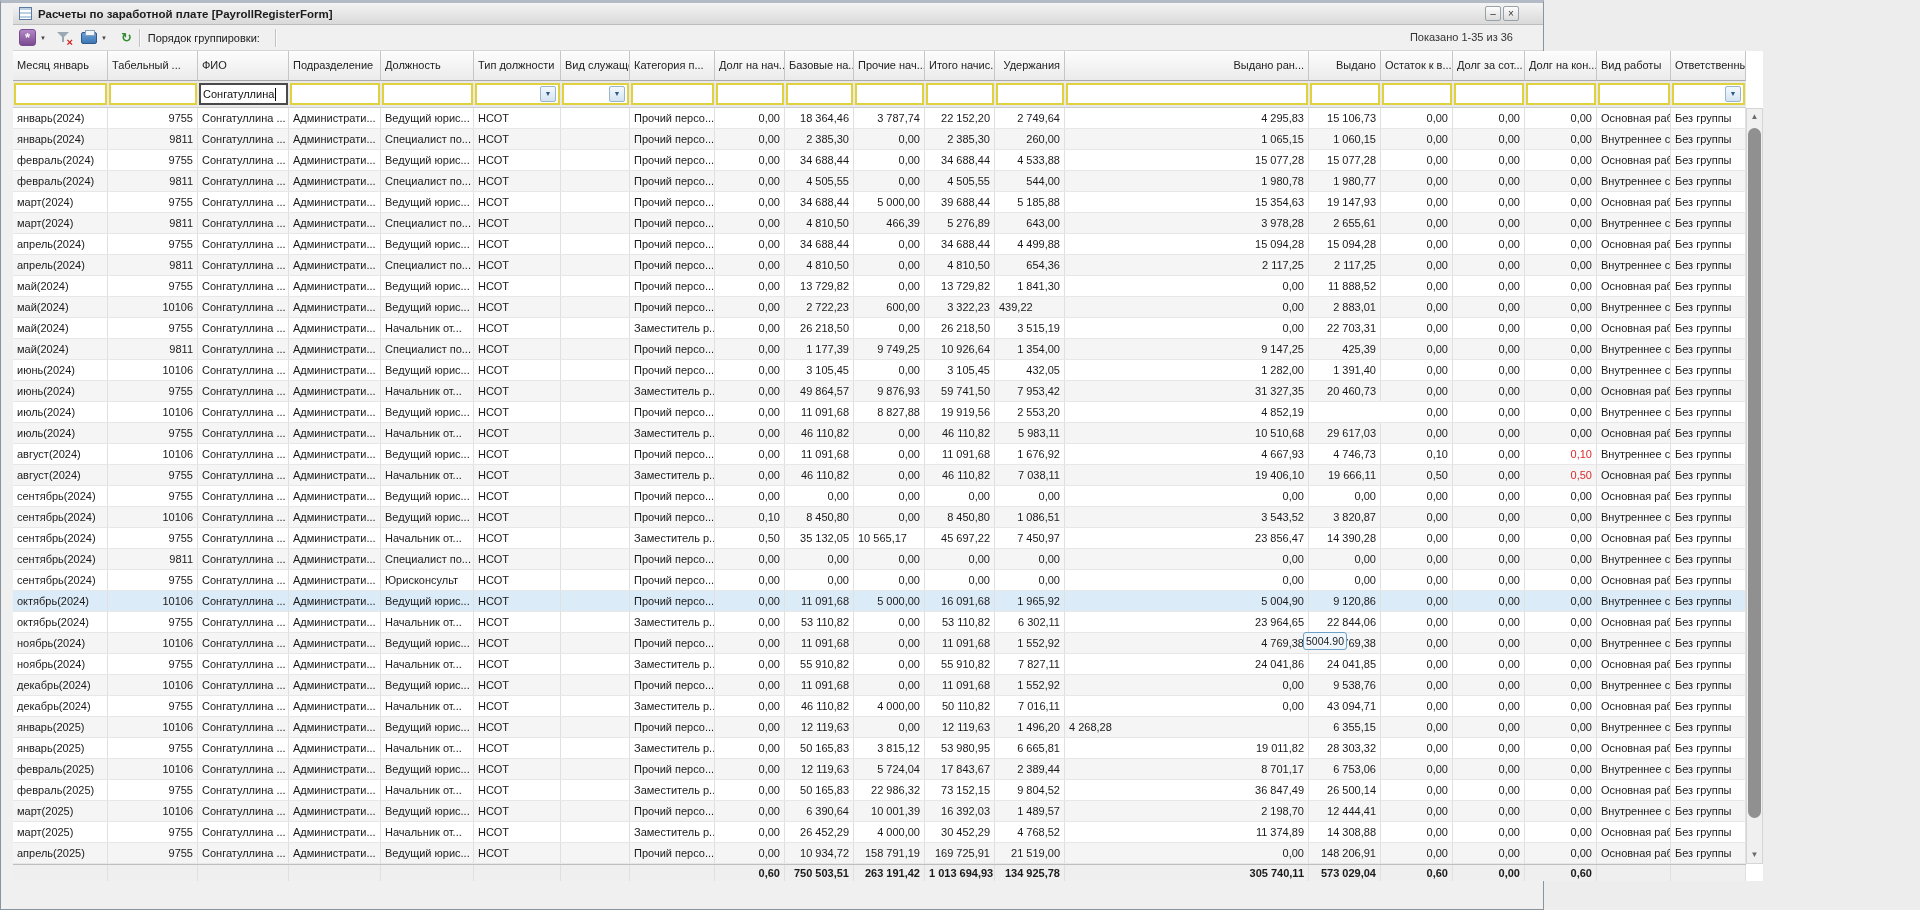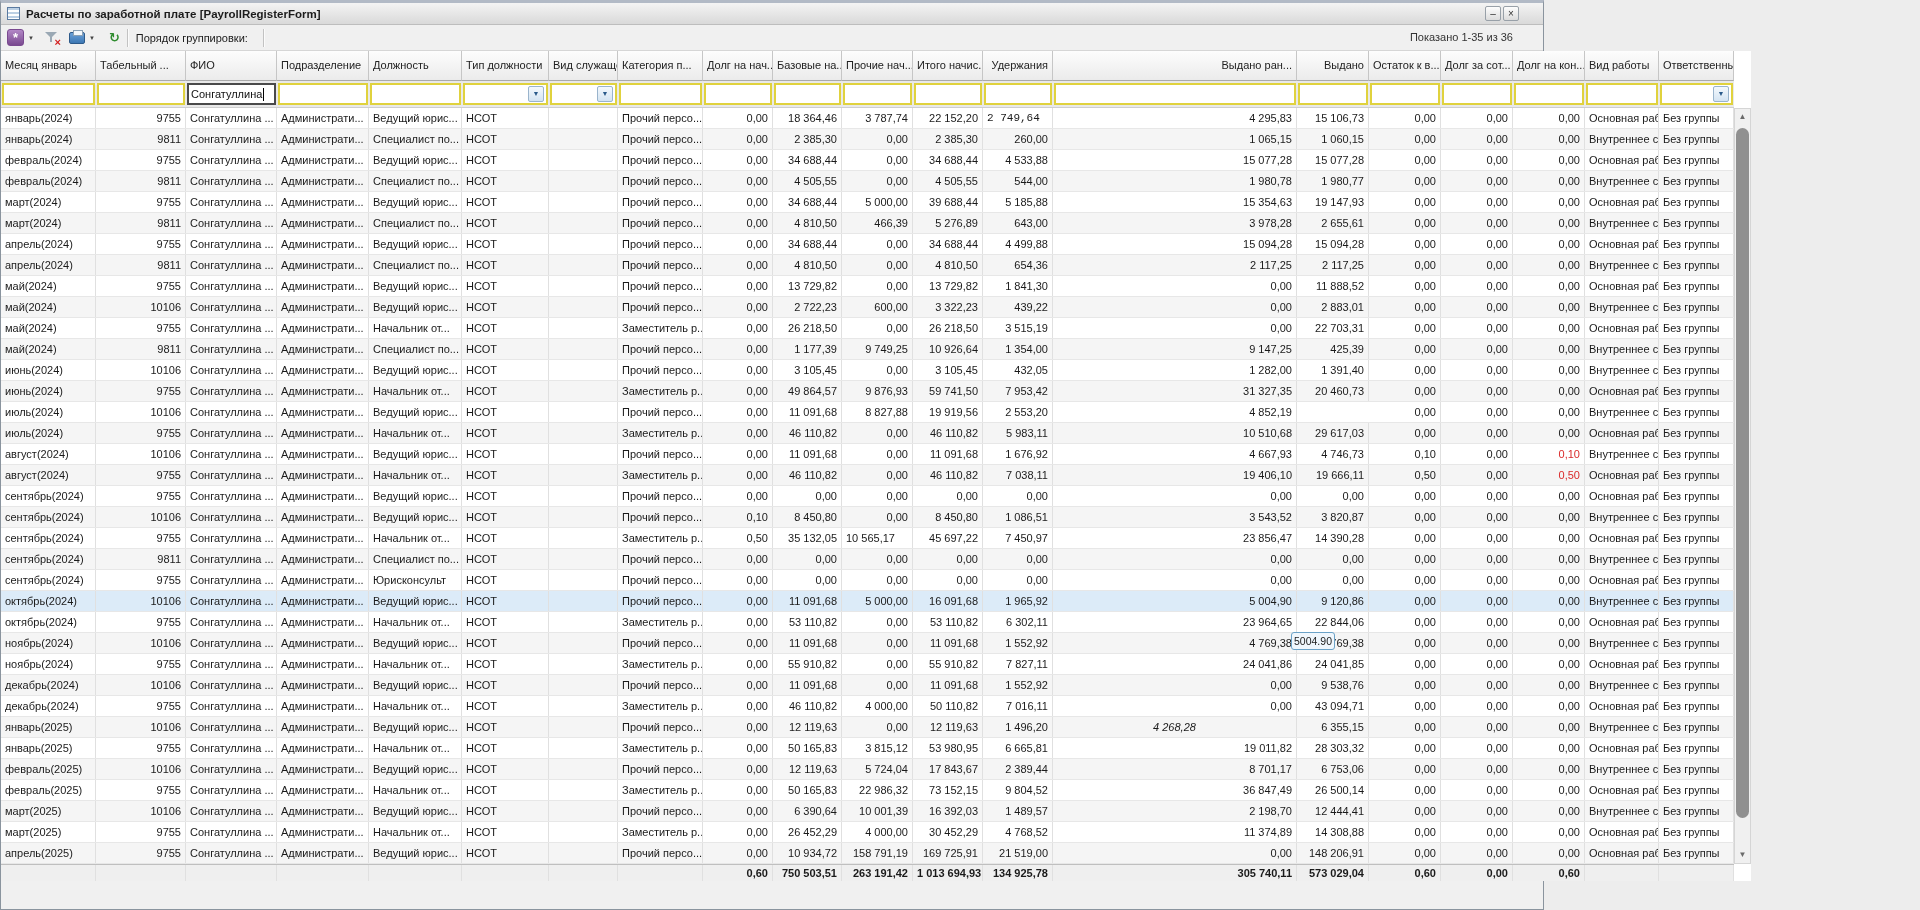--- a/index.html
+++ b/index.html
@@ -1,19 +1,19 @@
 <!DOCTYPE html>
 <html><head>
 <meta charset="utf-8">
 <style>
   * { margin:0; padding:0; box-sizing:border-box; }
   html,body { width:1920px; height:910px; overflow:hidden;
     font-family:"Liberation Sans","DejaVu Sans",sans-serif; background:#ededed; }
   .window { width:1544px; height:910px; border:1px solid #8a949e; background:#f0f0f0;
-    position:relative; border-top:3px solid #b2bac6; }
+    position:relative; border-top:3px solid #b2bac6;padding-left:12px; }
 
   
   .titlebar { height:22px; background:linear-gradient(#f4f4f4,#d9d9d9);
     border-bottom:1px solid #bdbdbd; display:flex; align-items:center; padding:0 6px; position:relative; }
   .title-ico { width:13px; height:13px; border:1px solid #5a7aa0; background:#fff; margin-right:6px;
     background-image:repeating-linear-gradient(#bcd0e4 0 2px, #ffffff 2px 4px); }
   .title-text { font-size:11.5px; font-weight:bold; color:#1c1c1c; }
   .winbtns { position:absolute; right:24px; top:3px; display:flex; gap:2px; }
   .winbtn { width:16px; height:15px; border:1px solid #98a0a8; border-radius:2px;
     background:linear-gradient(#fdfdfd,#dcdcdc); font-size:10px; line-height:13px; text-align:center; color:#333; }
@@ -232,21 +232,21 @@
           <div class="g-cell" style="width: 91px; text-align: left;">Сонгатуллина ...</div>
           <div class="g-cell" style="width: 92px; text-align: left;">Администрати...</div>
           <div class="g-cell" style="width: 93px; text-align: left;">Ведущий юрис...</div>
           <div class="g-cell" style="width: 87px; text-align: left;">НСОТ</div>
           <div class="g-cell" style="width: 69px; text-align: left;"></div>
           <div class="g-cell" style="width: 85px; text-align: left;">Прочий персо...</div>
           <div class="g-cell" style="width: 70px; text-align: right;">0,00</div>
           <div class="g-cell" style="width: 69px; text-align: right;">18 364,46</div>
           <div class="g-cell" style="width: 71px; text-align: right;">3 787,74</div>
           <div class="g-cell" style="width: 70px; text-align: right;">22 152,20</div>
-          <div class="g-cell" style="width: 70px; text-align: left; font-family: Liberation Mono, monospace;">2 749,64</div>
+          <div class="g-cell" style="width: 70px; text-align: right;">2 749,64</div>
           <div class="g-cell" style="width: 244px; text-align: right;">4 295,83</div>
           <div class="g-cell" style="width: 72px; text-align: right;">15 106,73</div>
           <div class="g-cell" style="width: 72px; text-align: right;">0,00</div>
           <div class="g-cell" style="width: 72px; text-align: right;">0,00</div>
           <div class="g-cell" style="width: 72px; text-align: right;">0,00</div>
           <div class="g-cell" style="width: 74px; text-align: left;">Основная раб...</div>
           <div class="g-cell" style="width: 75px; text-align: left;">Без группы</div>
         </div>
         <div class="g-row alt">
           <div class="g-cell" style="width: 95px; text-align: left;">январь(2024)</div>
@@ -430,21 +430,21 @@
           <div class="g-cell" style="width: 91px; text-align: left;">Сонгатуллина ...</div>
           <div class="g-cell" style="width: 92px; text-align: left;">Администрати...</div>
           <div class="g-cell" style="width: 93px; text-align: left;">Ведущий юрис...</div>
           <div class="g-cell" style="width: 87px; text-align: left;">НСОТ</div>
           <div class="g-cell" style="width: 69px; text-align: left;"></div>
           <div class="g-cell" style="width: 85px; text-align: left;">Прочий персо...</div>
           <div class="g-cell" style="width: 70px; text-align: right;">0,00</div>
           <div class="g-cell" style="width: 69px; text-align: right;">2 722,23</div>
           <div class="g-cell" style="width: 71px; text-align: right;">600,00</div>
           <div class="g-cell" style="width: 70px; text-align: right;">3 322,23</div>
-          <div class="g-cell" style="width: 70px; text-align: right;">439,22</div>
+          <div class="g-cell" style="width: 70px; text-align: left;">439,22</div>
           <div class="g-cell" style="width: 244px; text-align: right;">0,00</div>
           <div class="g-cell" style="width: 72px; text-align: right;">2 883,01</div>
           <div class="g-cell" style="width: 72px; text-align: right;">0,00</div>
           <div class="g-cell" style="width: 72px; text-align: right;">0,00</div>
           <div class="g-cell" style="width: 72px; text-align: right;">0,00</div>
           <div class="g-cell" style="width: 74px; text-align: left;">Внутреннее со...</div>
           <div class="g-cell" style="width: 75px; text-align: left;">Без группы</div>
         </div>
         <div class="g-row">
           <div class="g-cell" style="width: 95px; text-align: left;">май(2024)</div>
@@ -871,21 +871,21 @@
           <div class="g-cell" style="width: 92px; text-align: left;">Администрати...</div>
           <div class="g-cell" style="width: 93px; text-align: left;">Ведущий юрис...</div>
           <div class="g-cell" style="width: 87px; text-align: left;">НСОТ</div>
           <div class="g-cell" style="width: 69px; text-align: left;"></div>
           <div class="g-cell" style="width: 85px; text-align: left;">Прочий персо...</div>
           <div class="g-cell" style="width: 70px; text-align: right;">0,00</div>
           <div class="g-cell" style="width: 69px; text-align: right;">12 119,63</div>
           <div class="g-cell" style="width: 71px; text-align: right;">0,00</div>
           <div class="g-cell" style="width: 70px; text-align: right;">12 119,63</div>
           <div class="g-cell" style="width: 70px; text-align: right;">1 496,20</div>
-          <div class="g-cell" style="width: 244px; text-align: center; font-style: italic;">4 268,28</div>
+          <div class="g-cell" style="width: 244px; text-align: left;">4 268,28</div>
           <div class="g-cell" style="width: 72px; text-align: right;">6 355,15</div>
           <div class="g-cell" style="width: 72px; text-align: right;">0,00</div>
           <div class="g-cell" style="width: 72px; text-align: right;">0,00</div>
           <div class="g-cell" style="width: 72px; text-align: right;">0,00</div>
           <div class="g-cell" style="width: 74px; text-align: left;">Внутреннее со...</div>
           <div class="g-cell" style="width: 75px; text-align: left;">Без группы</div>
         </div>
         <div class="g-row">
           <div class="g-cell" style="width: 95px; text-align: left;">январь(2025)</div>
           <div class="g-cell" style="width: 90px; text-align: right;">9755</div>

